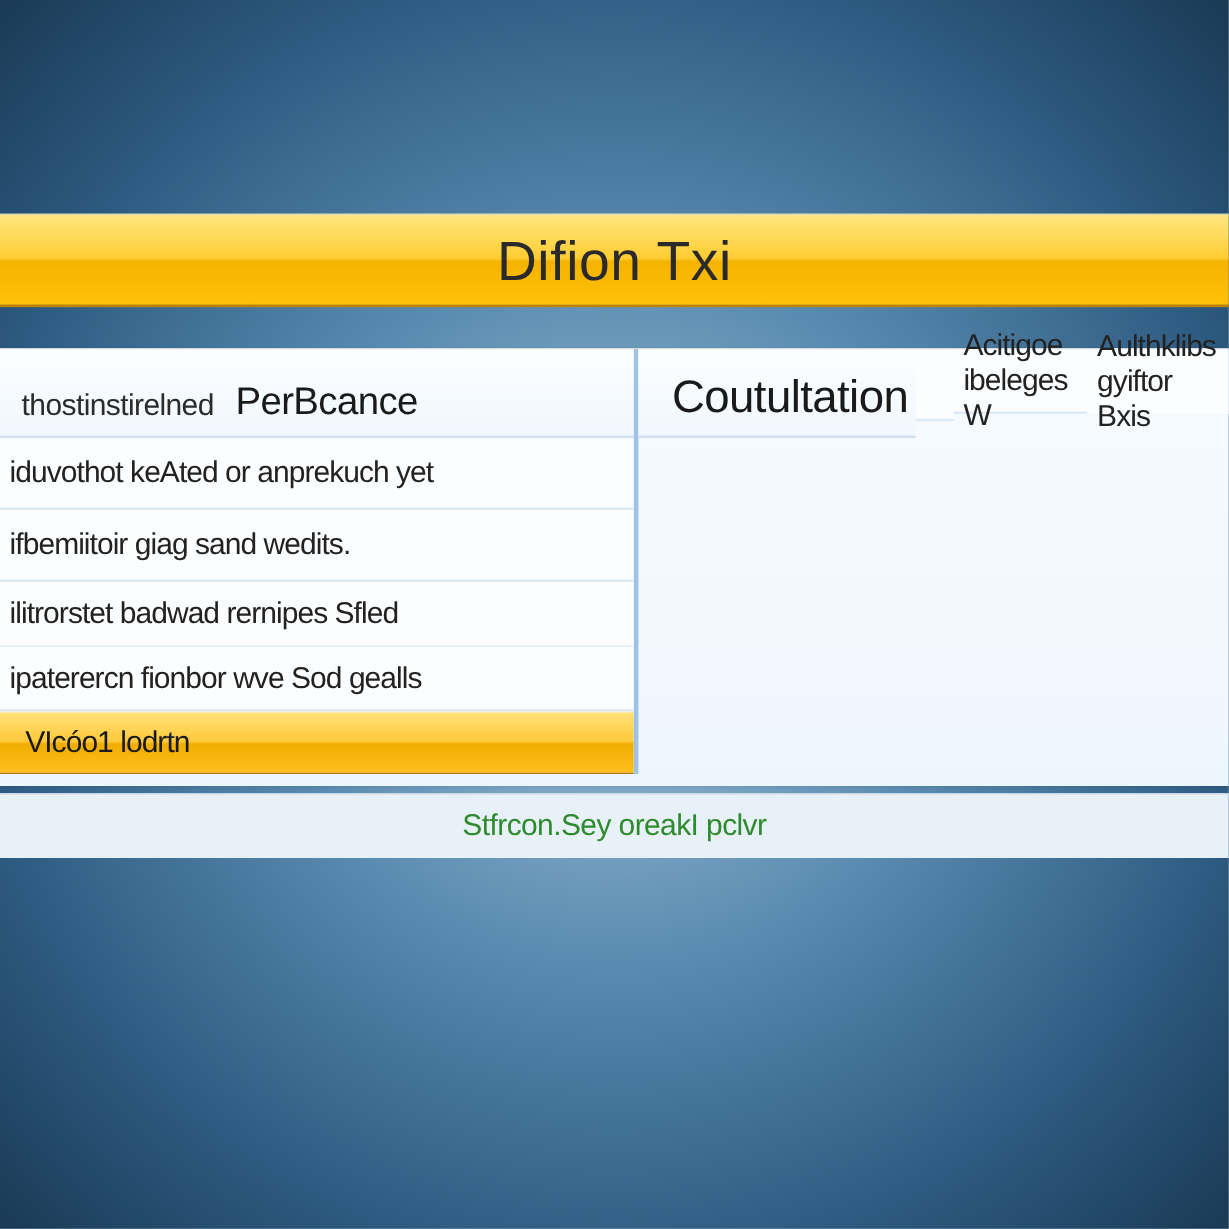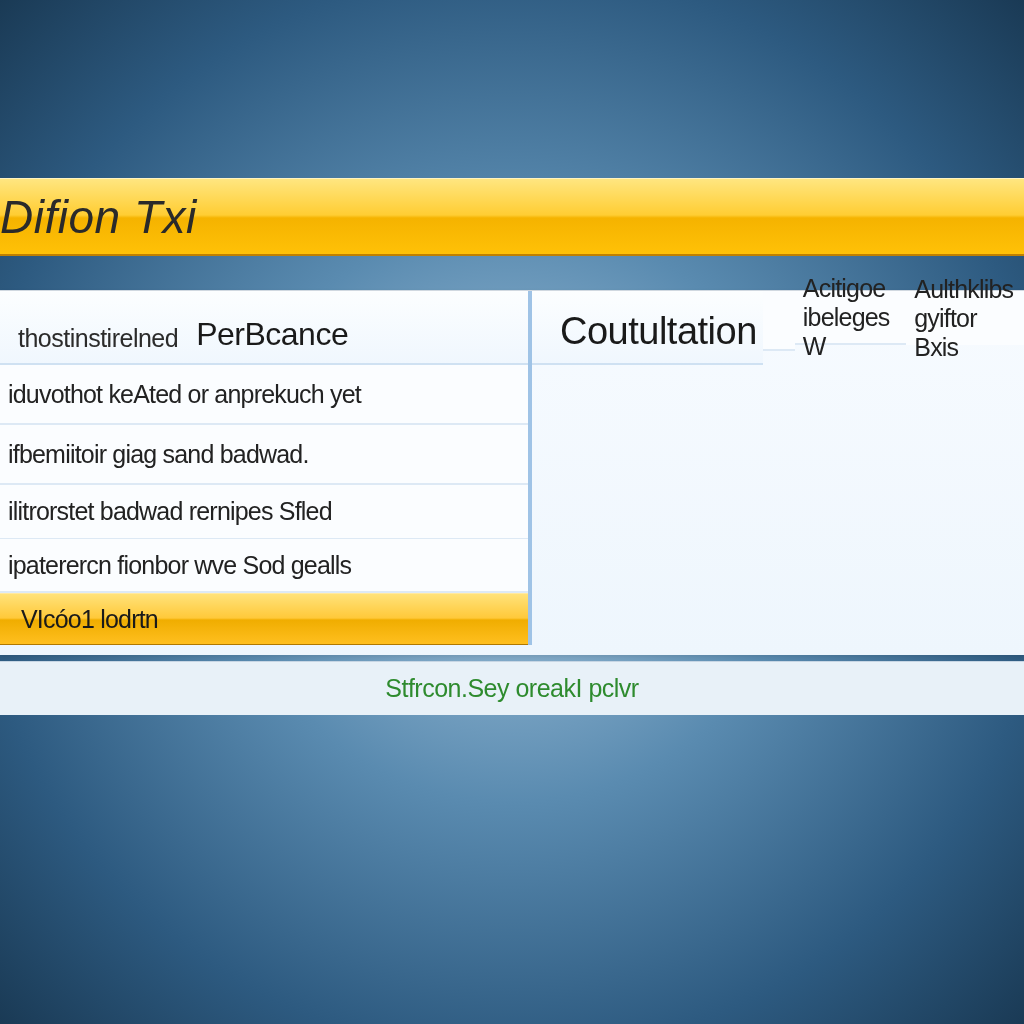--- a/index.html
+++ b/index.html
@@ -14,22 +14,21 @@
     padding-top: 178px;
   }
   .title-bar {
     width: 100%;
     background: linear-gradient(180deg, #ffe680 0%, #ffcd33 48%, #f5b300 52%, #ffc107 100%);
     border-top: 1px solid #fff3c0;
     border-bottom: 2px solid #c08000;
     height: 78px;
     display: flex;
     align-items: center;
-    justify-content: flex-start;
-    font-style: italic;
+    justify-content: center;
   }
   .title-text {
     font-size: 46px;
     font-weight: 400;
     color: #2a2a2a;
     letter-spacing: 0.5px;
   }
   .panel {
     width: 100%;
     background: linear-gradient(180deg, #f7fbff 0%, #eef6fd 100%);
@@ -125,21 +124,21 @@
 </div>
 
 <div class="panel">
 
   <div class="col-left">
     <div class="hdr-row">
       <span class="hdr-a">thostinstirelned</span>
       <span class="hdr-b">PerBcance</span>
     </div>
     <div class="row">iduvothot keAted or anprekuch yet</div>
-    <div class="row">ifbemiitoir giag sand badwad.</div>
+    <div class="row">ifbemiitoir giag sand wedits.</div>
     <div class="row row-short row-tight">ilitrorstet badwad rernipes Sfled</div>
     <div class="row row-short">ipaterercn fionbor wve Sod gealls</div>
     <div class="row row-sel">VIcóo1 lodrtn</div>
   </div>
 
   <div class="col-right">
     <div class="hdr-row">
       <span class="hdr-c">Coutultation</span>
     </div>
     <div class="row"></div>

